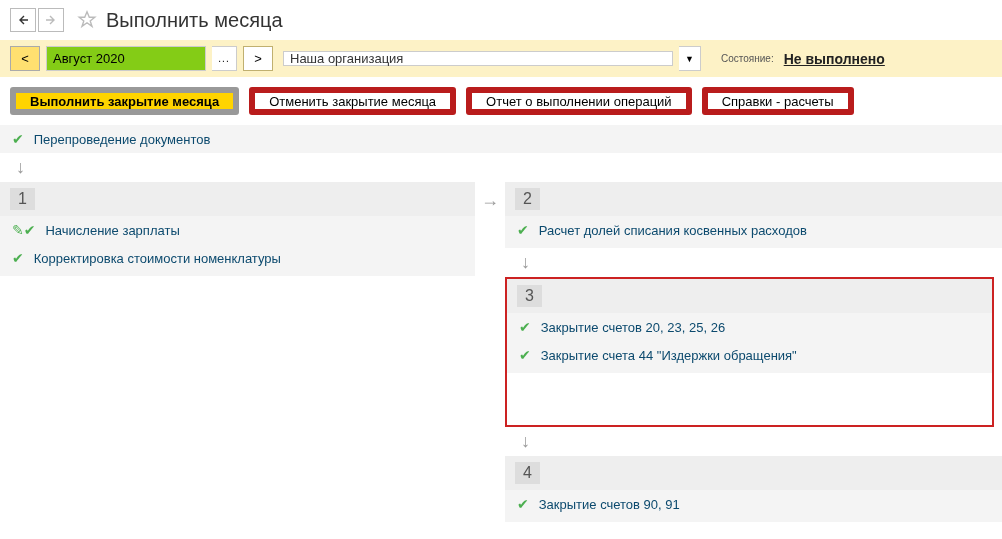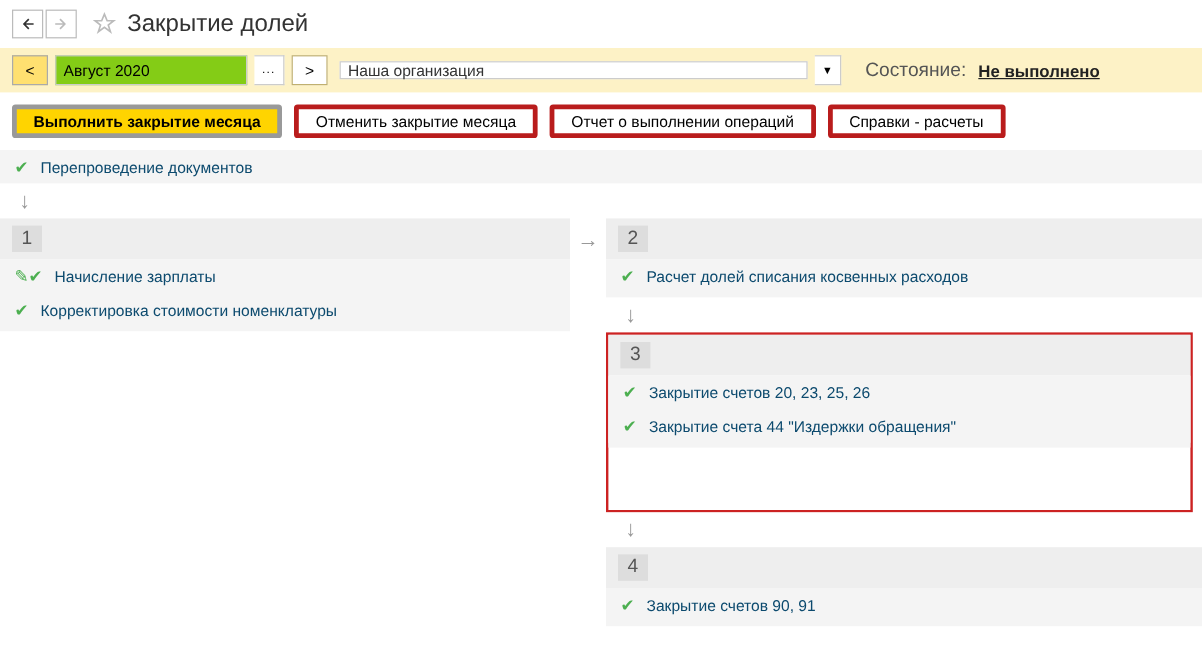--- a/index.html
+++ b/index.html
@@ -94,38 +94,38 @@
       border-left: none;
       background: #fff;
       cursor: pointer;
       font-size: 9px;
       display: flex;
       align-items: center;
       justify-content: center;
     }
     .state-label {
       margin-left: 14px;
-      font-size: 16px;
+      font-size: 10px;
       color: #555;
     }
     .state-value {
       margin-left: 4px;
       font-size: 14px;
       font-weight: bold;
       color: #222;
       text-decoration: underline;
     }
     .toolbar {
       display: flex;
       gap: 10px;
       padding: 10px;
     }
     .btn {
       height: 28px;
-      border: 4px solid #b91c1c;
+      border: 6px solid #b91c1c;
       background: #fff;
       padding: 0 14px;
       cursor: pointer;
       font-size: 13px;
       border-radius: 3px;
     }
     .btn-primary {
       background: #ffd400;
       border-color: #999;
       font-weight: bold;
@@ -208,21 +208,21 @@
   <button class="nav-btn">
     <svg width="12" height="12" viewBox="0 0 12 12">
         <path d="M5 2 L9 6 L5 10 M9 6 H1" stroke="#bbb" stroke-width="1.4" fill="none"></path>
       </svg>
   </button>
   <span class="star-icon">
     <svg width="22" height="22" viewBox="0 0 24 24">
         <path d="M12 3l2.5 6h6l-5 4 2 6-5.5-4-5.5 4 2-6-5-4h6z" fill="none" stroke="#bbb" stroke-width="1.5"></path>
       </svg>
   </span>
-  <h1 class="page-title">Закрытие долей</h1>
+  <h1 class="page-title">Выполнить месяца</h1>
 </div>
 
 <div class="period-bar">
   <button class="period-nav active">&lt;</button>
   <input class="period-input" value="Август 2020" style="">
   <button class="period-picker">...</button>
   <button class="period-nav">&gt;</button>
   <div class="org-select">
     <span>Наша организация</span>
   </div>

